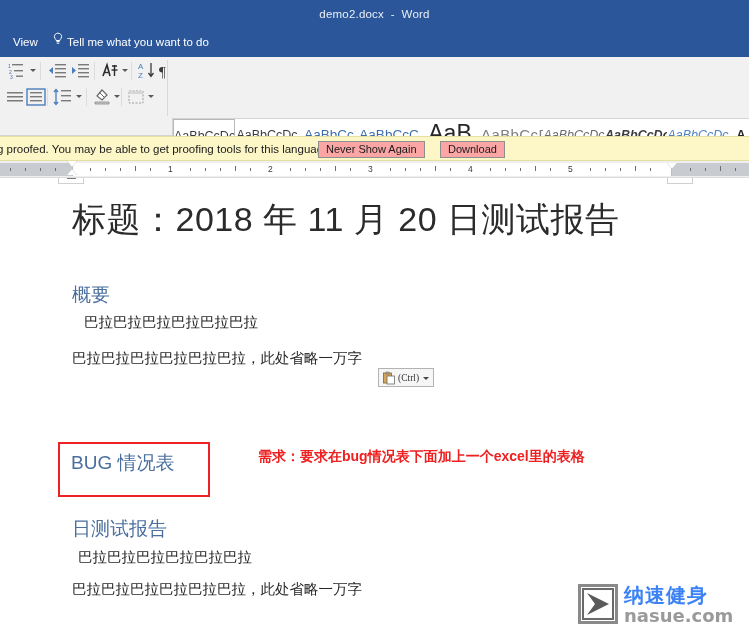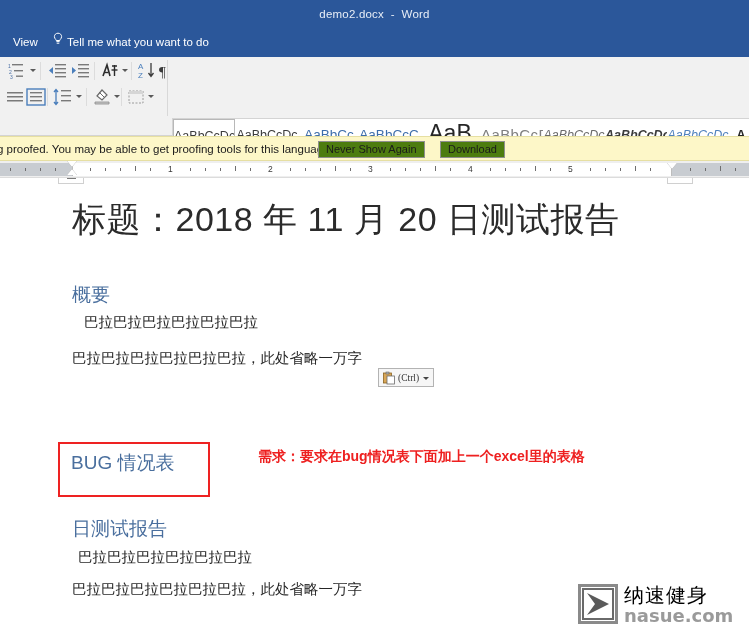--- a/index.html
+++ b/index.html
@@ -197,21 +197,21 @@
     line-height: 24px;
     font-size: 11.5px;
     color: #1a1a1a;
     white-space: nowrap;
   }
   .msgbar-btn {
     position: absolute;
     top: 4px;
     height: 17px;
     line-height: 15px;
-    background: #4d7c0f;
+    background: #fca5a5;
     border: 1px solid #8f8f8f;
     font-size: 11px;
     color: #1a1a1a;
     text-align: center;
     box-sizing: border-box;
     padding: 0 7px;
     white-space: nowrap;
   }
   .btn-never { left: 318px; }
   .btn-download { left: 440px; }
@@ -377,22 +377,22 @@
     left: 0; top: 2px;
     width: 40px; height: 40px;
     border: 3px solid #8a8a8a;
     box-sizing: border-box;
     background: #ffffff;
   }
   .wm-cn {
     position: absolute;
     left: 46px; top: 0px;
     font-size: 20px;
-    font-weight: normal;
-    color: #000000;
+    font-weight: bold;
+    color: #3b82f6;
     letter-spacing: 1px;
     white-space: nowrap;
   }
   .wm-en {
     position: absolute;
     left: 46px; top: 23px;
     font-size: 18px;
     font-weight: bold;
     color: #9a9a9a;
     letter-spacing: 0px;

